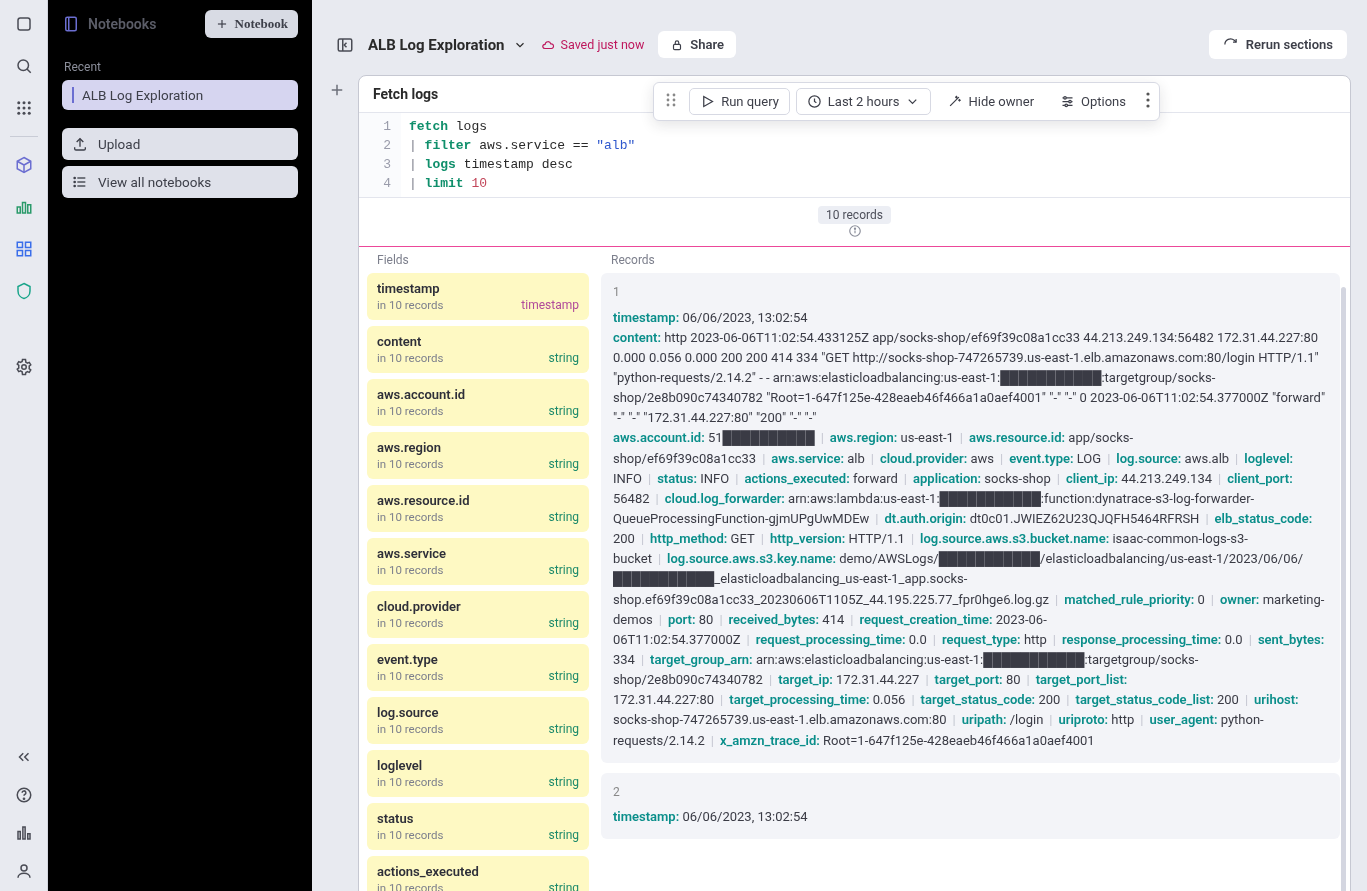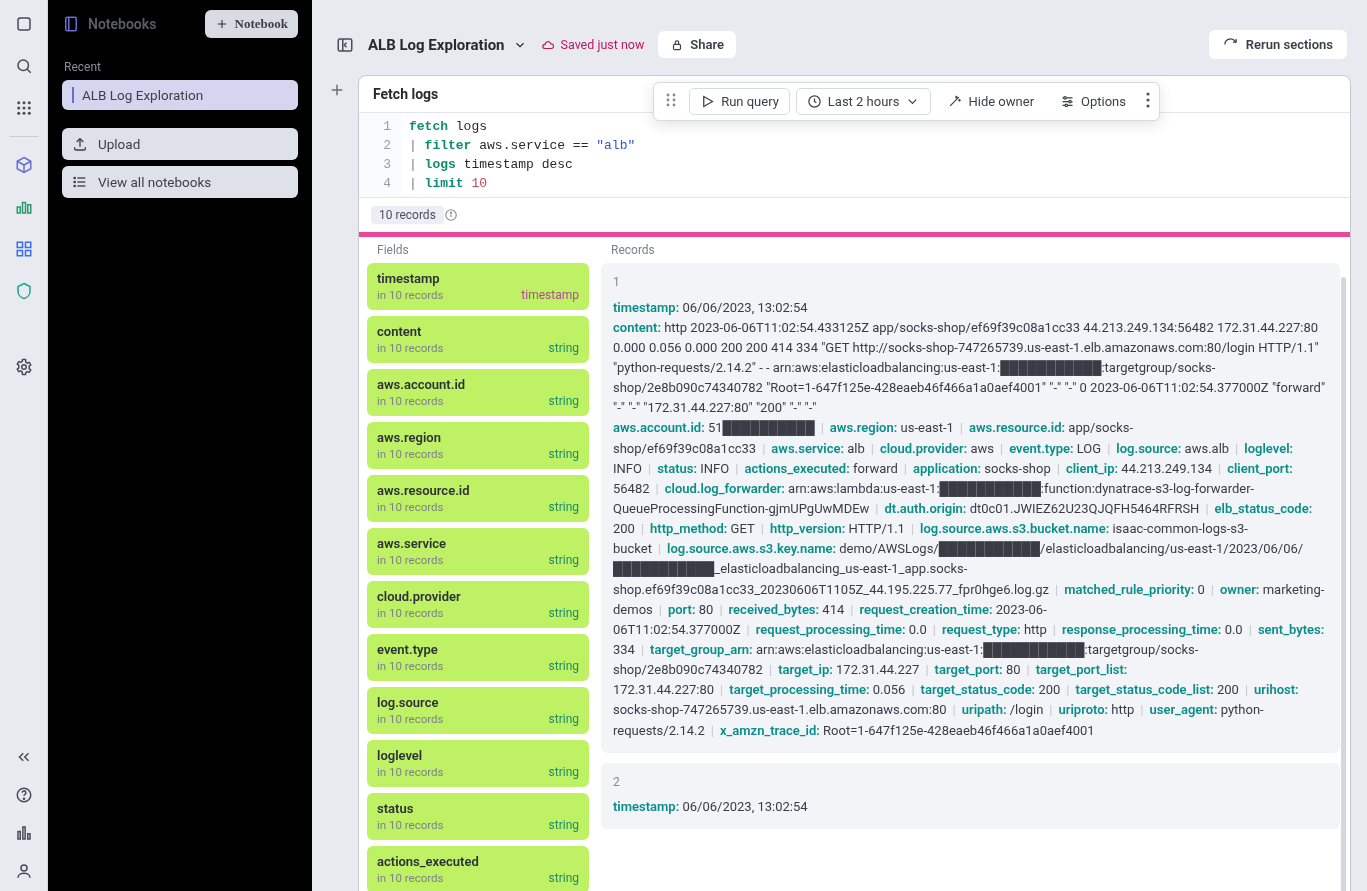--- a/index.html
+++ b/index.html
@@ -62,29 +62,29 @@
   .code { flex:1; padding:2px 8px; white-space:pre;}
   .ed-row:last-child .gutter, .ed-row:last-child .code{ padding-bottom:6px;}
   .ed-row:first-child .gutter, .ed-row:first-child .code{ padding-top:6px;}
   .kw { color:#0f8f6b; font-weight:600;}
   .pipe { color:#7b7d8a;}
   .str { color:#2f58cd;}
   .num { color:#c2465a;}
   .editor-wrap{ border-bottom:1px solid #e3e5ed;}
 
   
-  .meta { display:flex; align-items:center; padding:8px 12px; font-size:12px; color:#6d6f7a; border-bottom:5px solid #ec4899;}
+  .meta { display:flex; align-items:center; padding:8px 12px; font-size:12px; color:#6d6f7a; border-bottom:1px solid #ec4899;flex-direction:column;}
   .pill { background:#eceef4; padding:2px 8px; border-radius:4px; color:#4d4f5a;}
   .info-ico{width:14px;height:14px;color:#8b8e9a;}
 
   
   .cols { display:flex; flex:1; min-height:0;}
   .col-head{ font-size:12px; color:#7c7f8c; padding:6px 10px;}
   .fields-col { width:238px; display:flex; flex-direction:column; padding:0 8px 8px 8px; overflow-y:auto;}
-  .field-card { background:#bef264; border-radius:6px; padding:8px 10px; margin-bottom:6px; position:relative; cursor:pointer;}
+  .field-card { background:#fef9c3; border-radius:6px; padding:8px 10px; margin-bottom:6px; position:relative; cursor:pointer;}
   .field-name{ font-size:13px; font-weight:600; color:#2e2f39;}
   .field-sub { font-size:11.5px; color:#7c7f8c; margin-top:2px;}
   .field-type{ position:absolute; right:10px; bottom:8px; font-size:12px; }
   .ft-ts{ color:#b04a9a;}
   .ft-str{ color:#1d8a6b;}
 
   .records-col{ flex:1; overflow-y:auto; padding:0 10px 10px 4px; position:relative;}
   .scroll-line{ position:absolute; right:4px; top:40px; bottom:10px; width:5px; background:#d4d6e0; border-radius:3px;}
   .record{ background:#f3f4f8; border-radius:6px; padding:10px 12px 12px 12px; margin-bottom:10px; font-size:13px; line-height:1.55;}
   .rec-idx{ color:#888; font-size:12px; margin-bottom:6px;}

